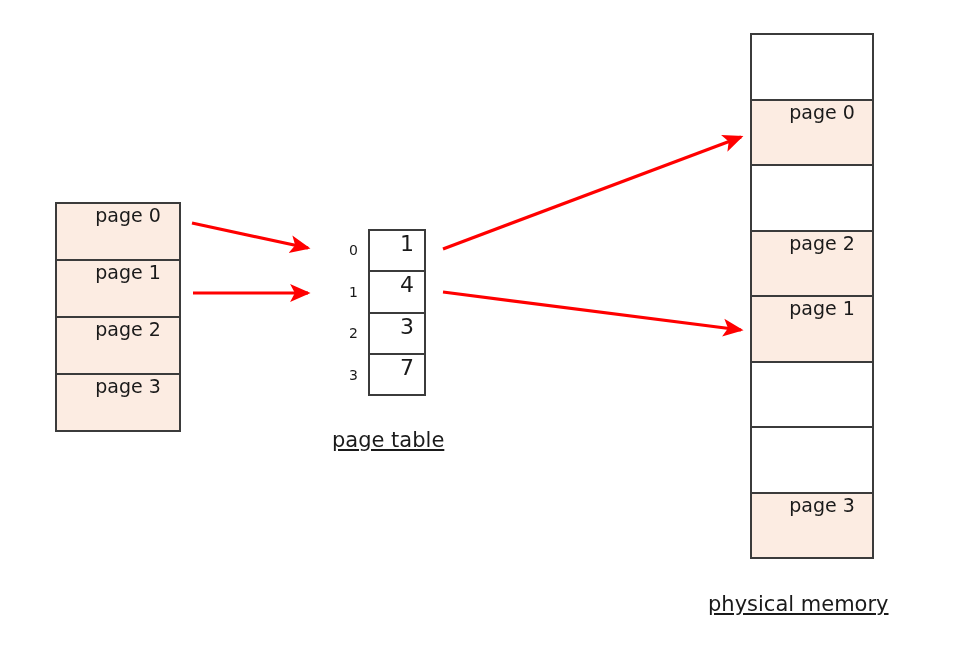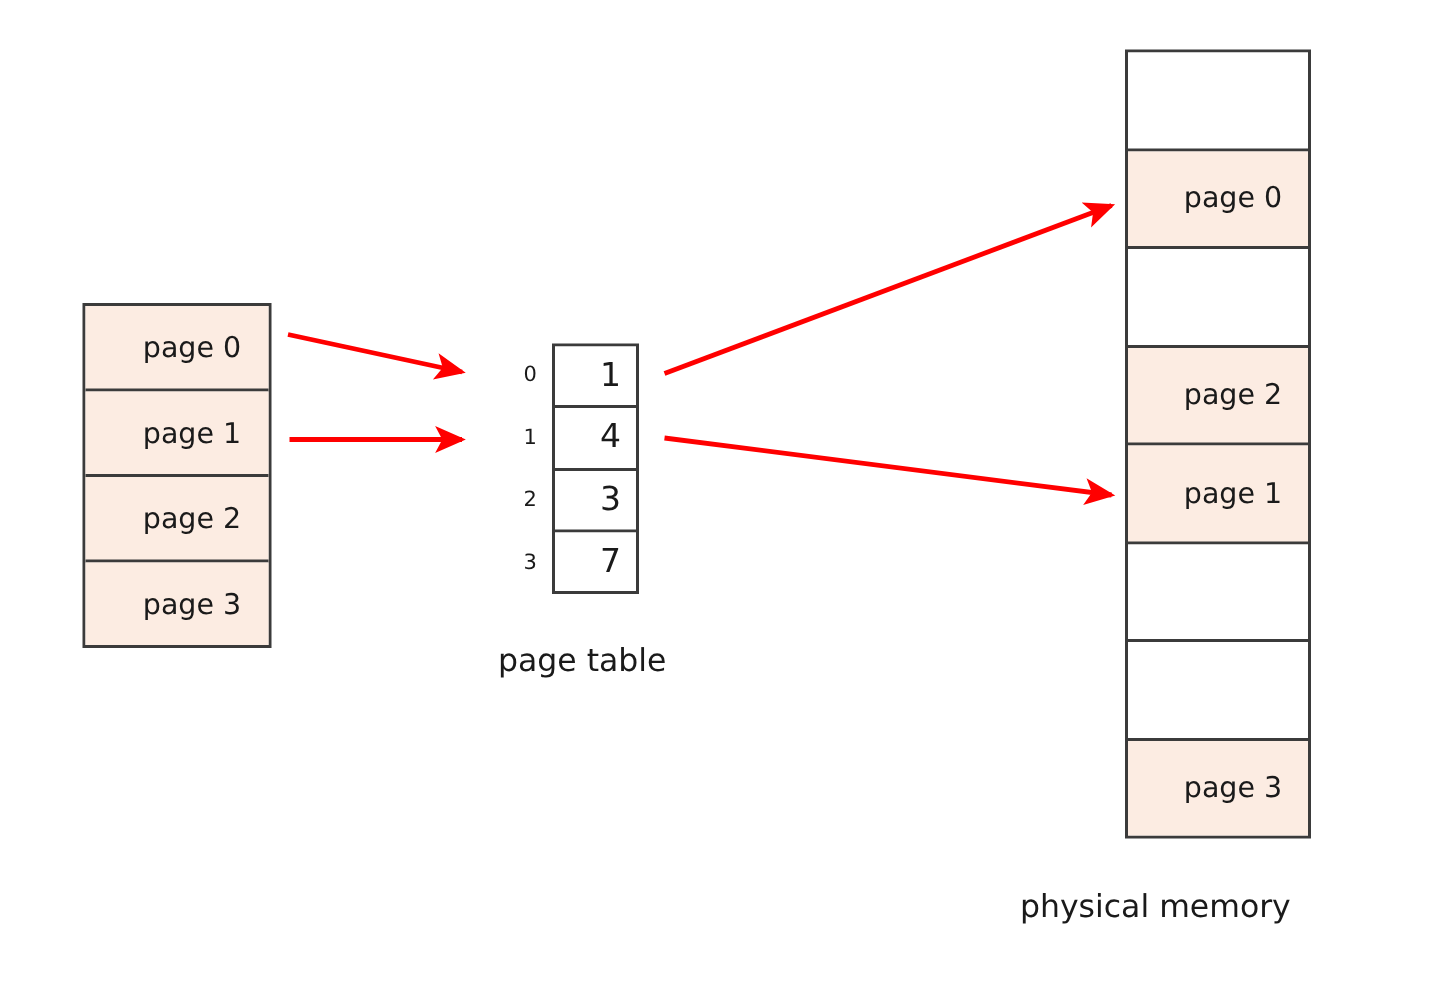--- a/index.html
+++ b/index.html
@@ -28,21 +28,21 @@
     box-sizing: border-box;
     border: 2px solid #3b3b3b;
     display: flex;
     flex-direction: column;
     background: #ffffff;
   }
   .mem-cell {
     box-sizing: border-box;
     flex: 1 1 0;
     display: flex;
-    align-items: center;
+    align-items: flex-start;
     justify-content: center;
     border-bottom: 2px solid #3b3b3b;
     background: #ffffff;
     color: #1a1a1a;
     white-space: nowrap;
     padding-left: 20px;
   }
   .mem-cell:last-child {
     border-bottom: none;
   }
@@ -104,24 +104,25 @@
   #physical-memory .mem-cell {
     font-size: 19px;
   }
 
   
   .caption {
     position: absolute;
     font-size: 21px;
     color: #1a1a1a;
     white-space: nowrap;
+    text-decoration: underline;
   }
   #caption-logical  { left: 28px;  top: 474px; }
   #caption-pagetable{ left: 332px; top: 428px; }
-  #caption-physical { left: 680px; top: 592px; }
+  #caption-physical { left: 708px; top: 592px; }
 
   
   #arrow-layer {
     position: absolute;
     left: 0;
     top: 0;
     width: 955px;
     height: 664px;
     pointer-events: none;
   }

